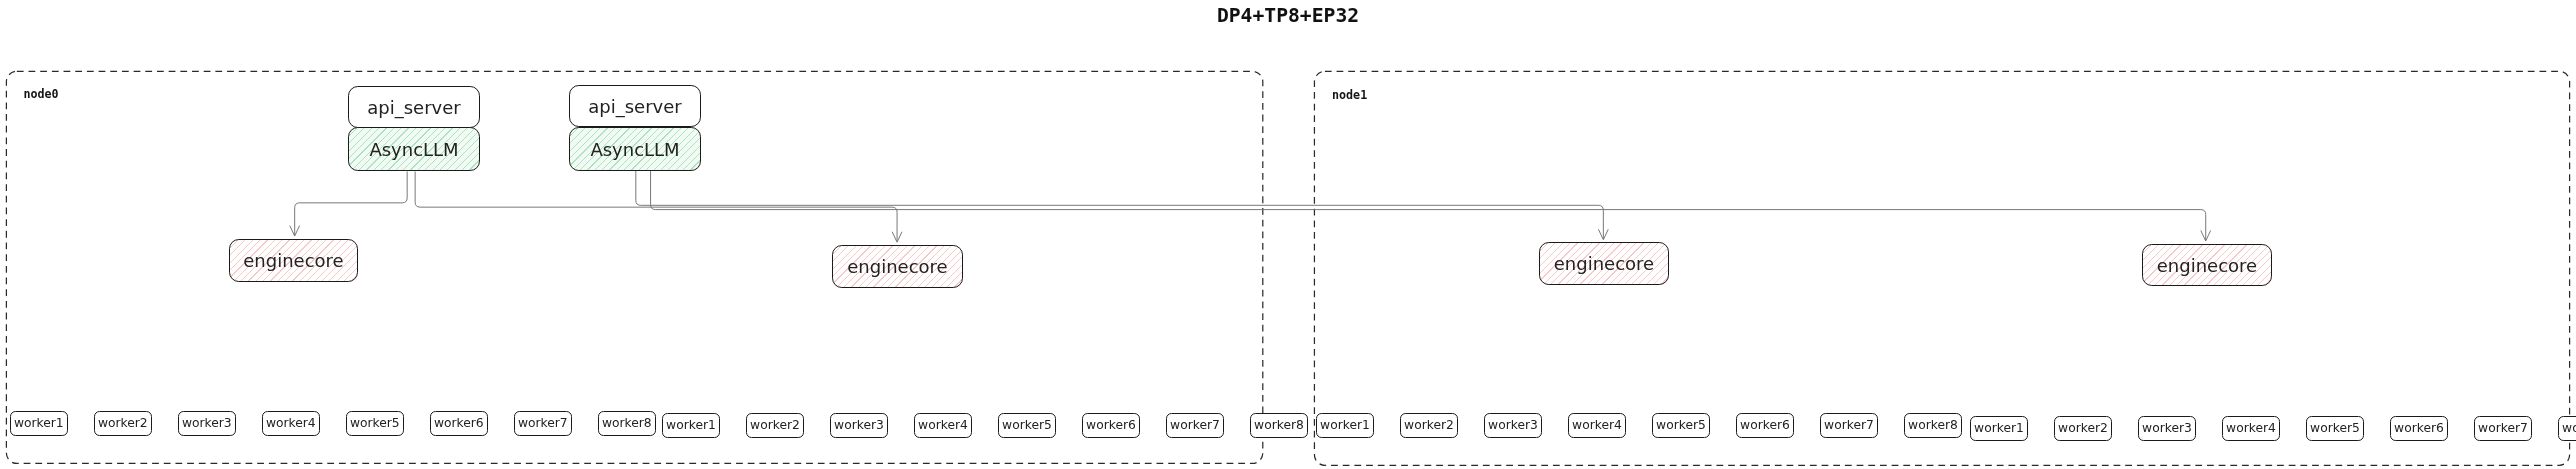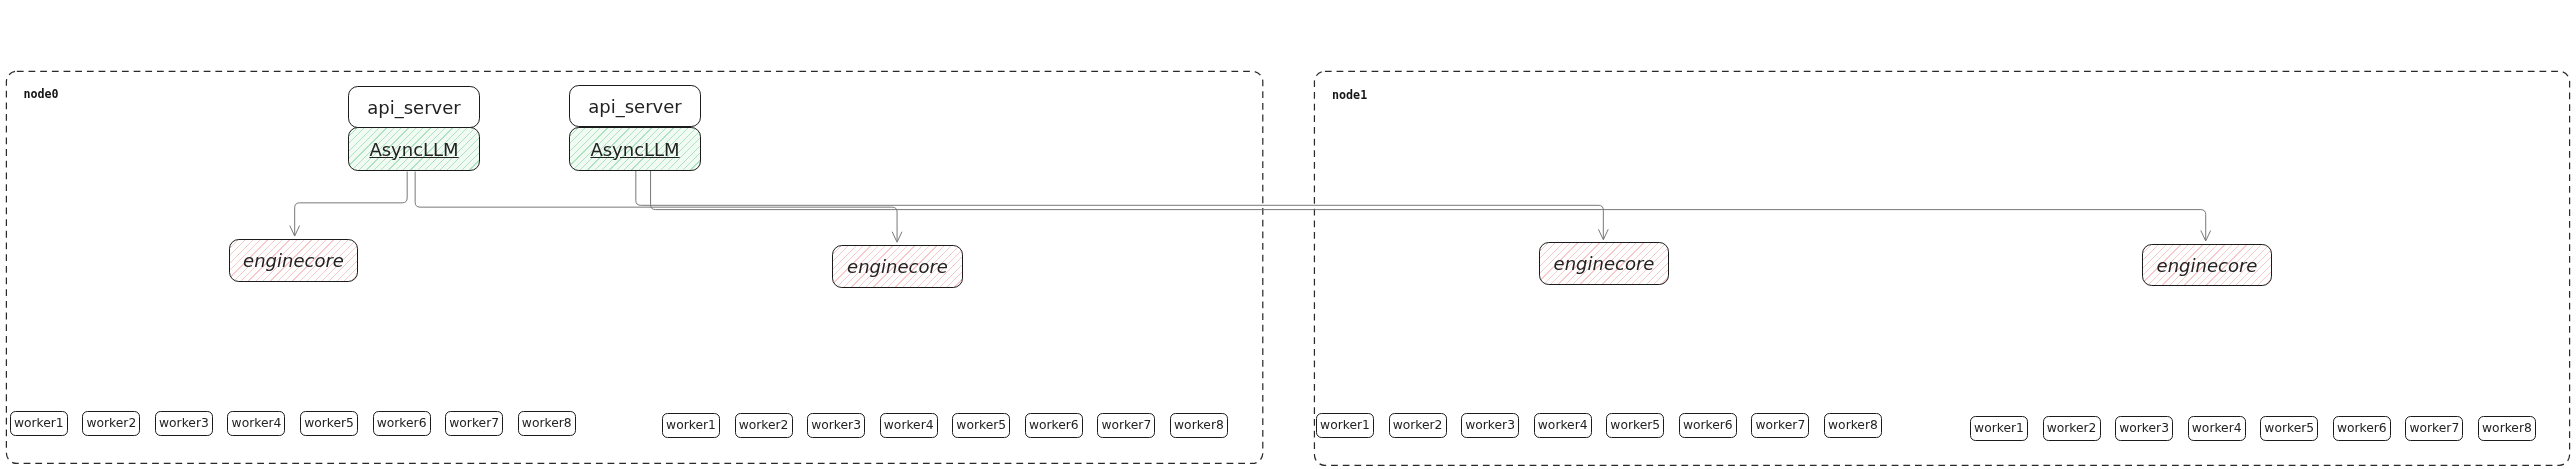--- a/index.html
+++ b/index.html
@@ -8,37 +8,38 @@
   .title{position:absolute;top:3.7px;left:0;width:100%;text-align:center;
          font:600 19.7px "DejaVu Sans Mono",monospace;color:#111;letter-spacing:0px;z-index:4;}
   svg.layer{position:absolute;left:0;top:0;z-index:1;}
   .node-label{position:absolute;font:600 11.7px "DejaVu Sans Mono",monospace;color:#151515;z-index:2;text-align:right;}
   .box{position:absolute;box-sizing:border-box;border:1.5px solid #1b1b1b;border-radius:9.8px;
        display:flex;align-items:center;justify-content:center;
        font-size:18px;color:#222;background:#fff;z-index:3;}
   .green{background-color:#f1faf3;
          background-image:repeating-linear-gradient(135deg,
            rgba(118,208,148,0.55) 0px, rgba(118,208,148,0.55) 0.9px,
-           transparent 0.9px, transparent 5.2px);text-decoration:underline;}
+           transparent 0.9px, transparent 5.2px);}
   .pink{background-color:#ffffff;
         background-image:repeating-linear-gradient(135deg,
            rgba(240,148,146,0.5) 0px, rgba(240,148,146,0.5) 0.9px,
-           transparent 0.9px, transparent 5.2px);font-style:italic;}
+           transparent 0.9px, transparent 5.2px);}
   .wgroup{position:absolute;display:flex;justify-content:space-between;
-          width:566px;height:24.6px;z-index:3;}
+          width:646px;height:24.6px;z-index:3;}
   .worker{position:relative;width:58px;height:24.6px;box-sizing:border-box;
           border:1.2px solid #1b1b1b;border-radius:5.5px;background:#fff;
           display:flex;align-items:center;justify-content:center;
           font-size:12.3px;color:#222;}
 </style>
 </head>
 <body>
 
 <div id="canvas">
 
+  <div class="title">DP4+TP8+EP32</div>
 
   <svg class="layer" width="2576" height="469" viewBox="0 0 4188 763">
 
     <rect x="9" y="116" width="2044" height="638" rx="17" fill="none" stroke="#2a2a2a" stroke-width="2" stroke-dasharray="11 8"></rect>
     <rect x="2137" y="116" width="2042" height="641" rx="17" fill="none" stroke="#2a2a2a" stroke-width="2" stroke-dasharray="11 8"></rect>
 
     <g stroke="#757575" stroke-width="1.6" fill="none">
       <path d="M 661 279 L 661 322 Q 661 330 653 330 L 486 330 Q 478 330 478 338 L 478 383"></path>
       <path d="M 470 367 L 478 384 L 486 367"></path>
     </g>

